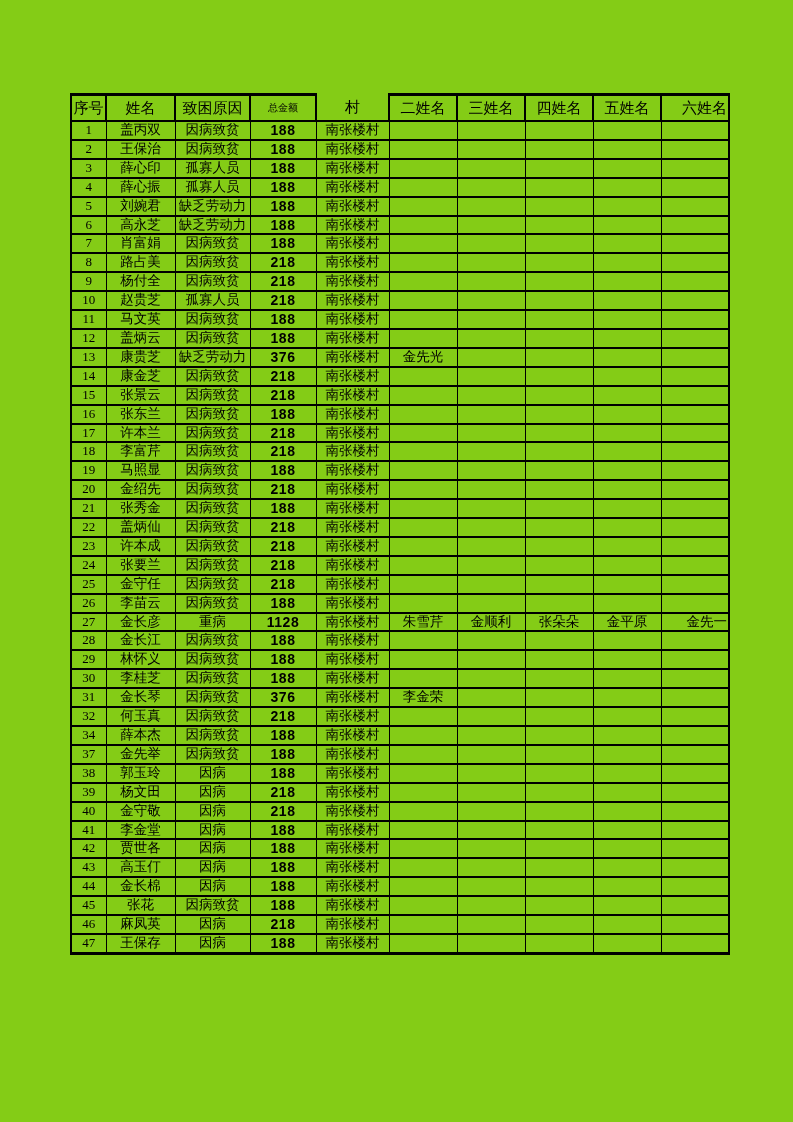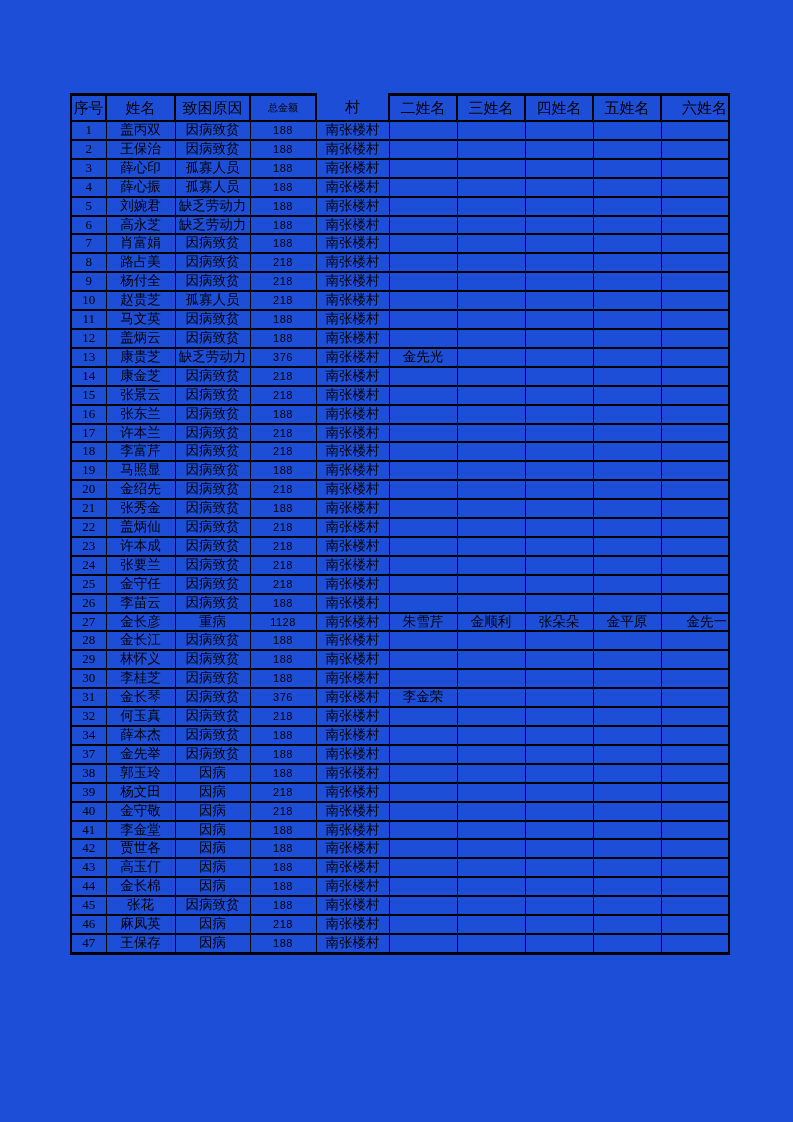--- a/index.html
+++ b/index.html
@@ -5,21 +5,21 @@
   html,body { margin:0; padding:0; }
   body {
     width:793px; height:1122px;
     background:#ffffff;
     font-family:"Liberation Serif", serif;
     color:#000000;
   }
   .page {
     position:relative;
     width:793px; height:1122px;
-    background:#1d4ed8;
+    background:#84cc16;
     overflow:hidden;
   }
   table.grid {
     position:absolute;
     left:70px; top:93px;
     border-collapse:collapse;
     table-layout:fixed;
     border:none;
   }
   .grid th, .grid td {
@@ -62,22 +62,22 @@
     height:16.9px;
     font-size:13.5px;
     line-height:16.9px;
   }
   .grid tbody td.c0 {
     font-size:13px;
     font-family:"Liberation Serif", serif;
   }
   .grid tbody td.c3 {
     font-family:"Liberation Sans", sans-serif;
-    font-weight:normal;
-    font-size:11px;
+    font-weight:bold;
+    font-size:14px;
     letter-spacing:0.5px;
   }
   .grid tbody tr:last-child td { border-bottom-width:3px; }
 </style>
 </head>
 <body>
 
 <div class="page">
   <table class="grid">
     <thead>

